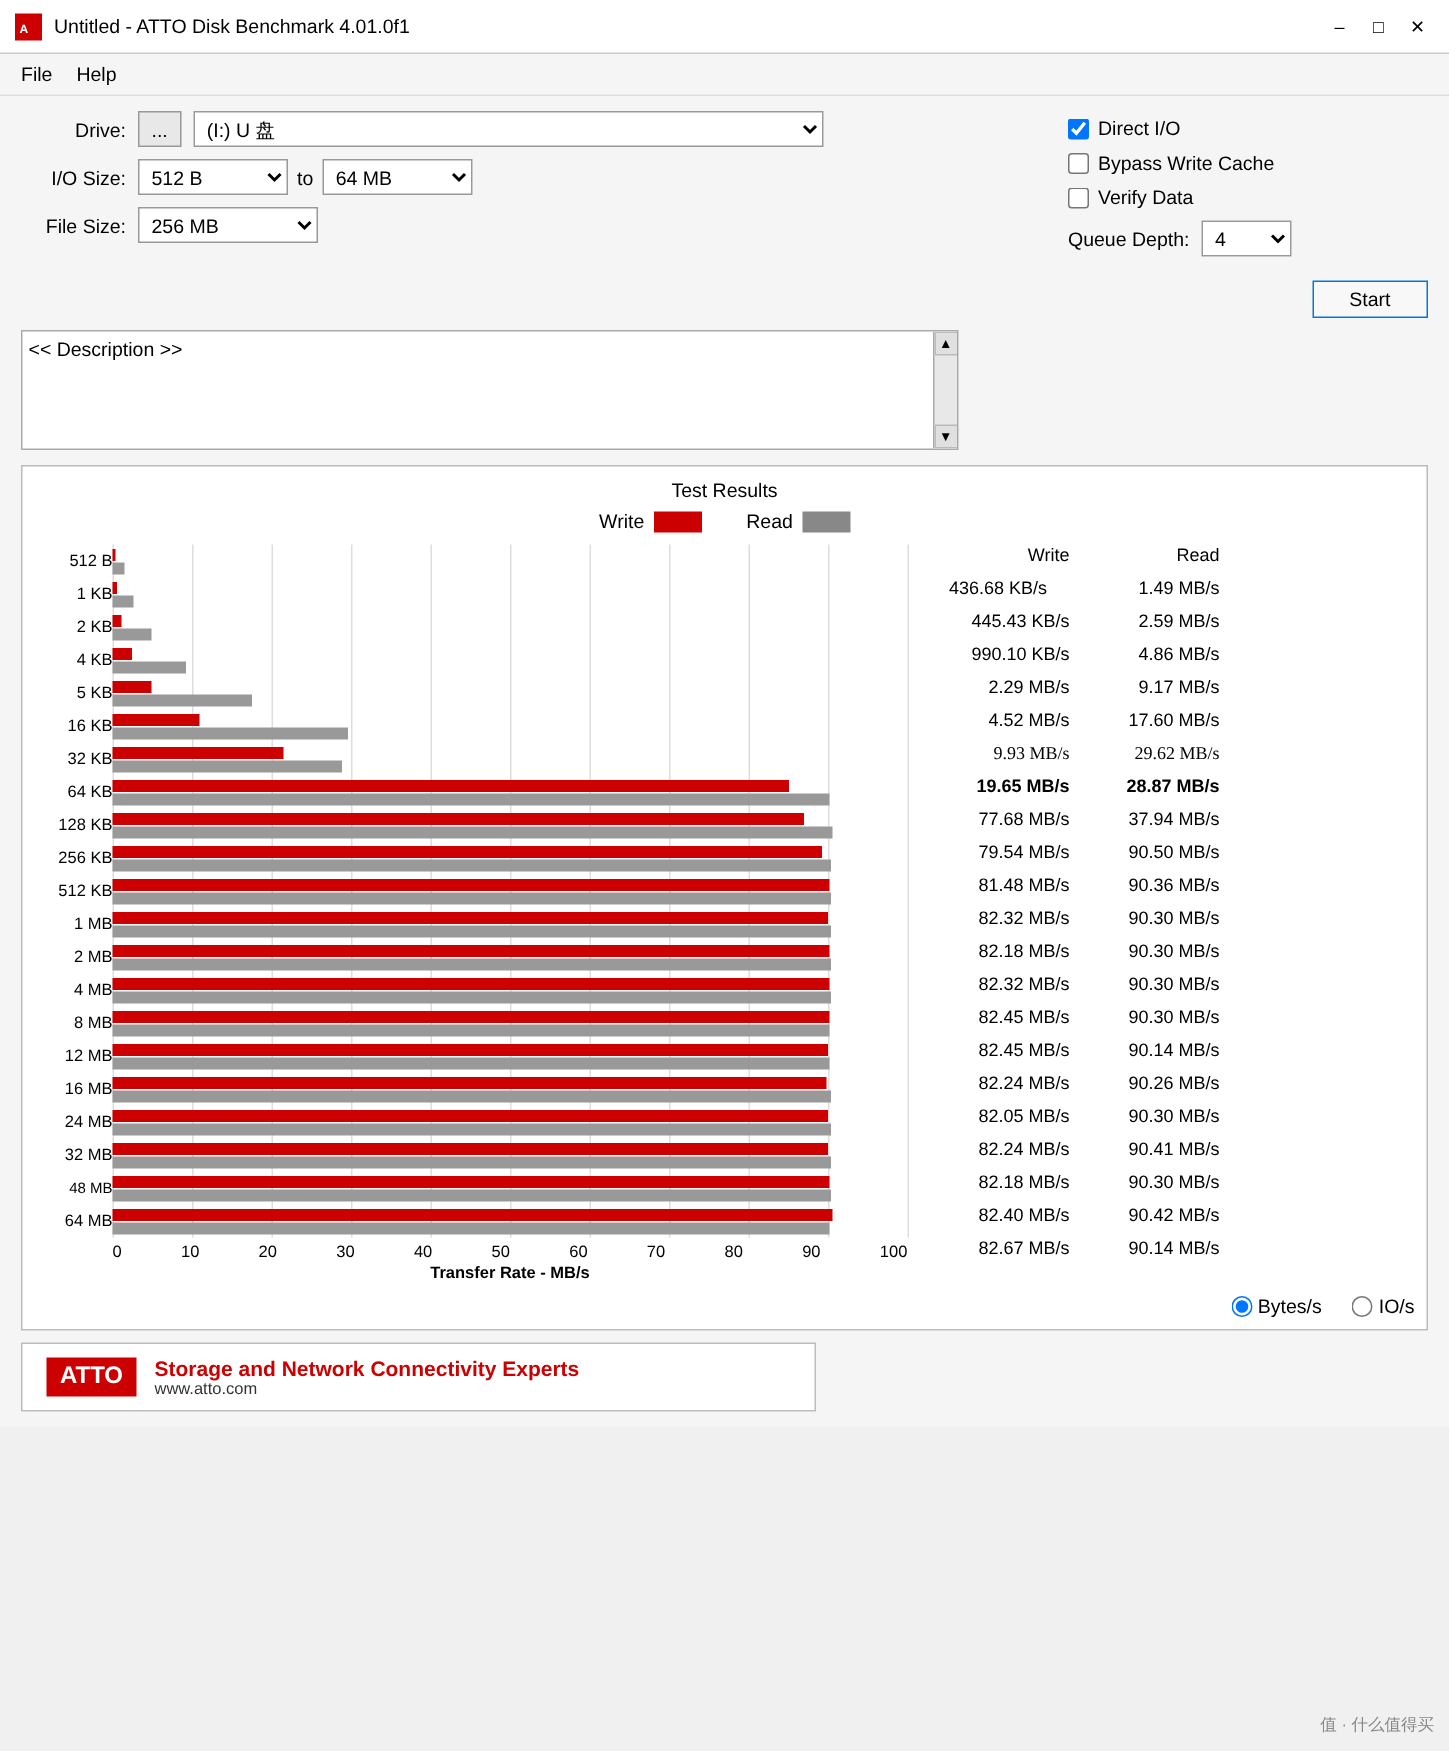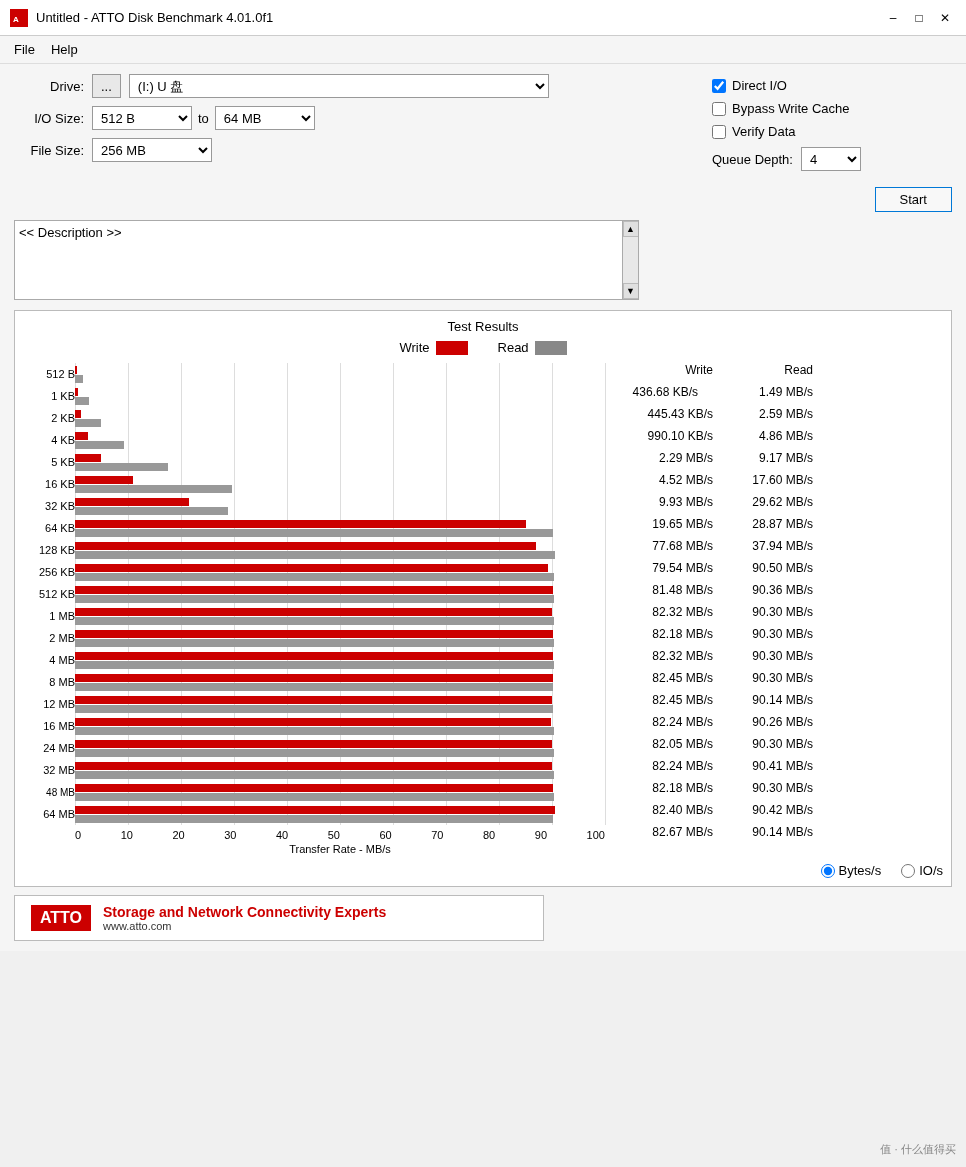--- a/index.html
+++ b/index.html
@@ -487,21 +487,21 @@
                   <span>20</span>
                   <span>30</span>
                   <span>40</span>
                   <span>50</span>
                   <span>60</span>
                   <span>70</span>
                   <span>80</span>
                   <span>90</span>
                   <span>100</span>
                 </div>
-              <div style="text-align:center; font-size:11px; margin-top:2px;">Transfer Rate - MB/s</div>
+              <div style="text-align:center; font-size:11px; margin-top:2px;font-weight:bold;">Transfer Rate - MB/s</div>
             </div>
           </div>
         </div>
 
         <div style="width:200px; font-size:12px;">
           <div style="display:flex; justify-content:space-around; margin-bottom:4px; margin-left: 0px;">
             <span style="width:100px; text-align:right;">Write</span>
             <span style="width:100px; text-align:right;">Read</span>
           </div>
           <div id="data-table-rows">
@@ -518,25 +518,25 @@
                 <span style="width: 100px; text-align: right;">4.86 MB/s</span>
               </div>
               <div style="display: flex; justify-content: space-between; height: 22px; align-items: center;">
                 <span style="width: 100px; text-align: right;">2.29 MB/s</span>
                 <span style="width: 100px; text-align: right;">9.17 MB/s</span>
               </div>
               <div style="display: flex; justify-content: space-between; height: 22px; align-items: center;">
                 <span style="width: 100px; text-align: right;">4.52 MB/s</span>
                 <span style="width: 100px; text-align: right;">17.60 MB/s</span>
               </div>
-              <div style="display: flex; justify-content: flex-end; height: 22px; align-items: center;">
+              <div style="display: flex; justify-content: flex-end; height: 22px; align-items: center; font-family: Liberation Serif, serif;">
                 <span style="width: 100px; text-align: right;">9.93 MB/s</span>
                 <span style="width: 100px; text-align: right;">29.62 MB/s</span>
               </div>
-              <div style="display: flex; justify-content: space-between; height: 22px; align-items: center;">
+              <div style="display: flex; justify-content: space-between; height: 22px; align-items: center; font-weight: bold;">
                 <span style="width: 100px; text-align: right;">19.65 MB/s</span>
                 <span style="width: 100px; text-align: right;">28.87 MB/s</span>
               </div>
               <div style="display: flex; justify-content: space-between; height: 22px; align-items: center;">
                 <span style="width: 100px; text-align: right;">77.68 MB/s</span>
                 <span style="width: 100px; text-align: right;">37.94 MB/s</span>
               </div>
               <div style="display: flex; justify-content: space-between; height: 22px; align-items: center;">
                 <span style="width: 100px; text-align: right;">79.54 MB/s</span>
                 <span style="width: 100px; text-align: right;">90.50 MB/s</span>

